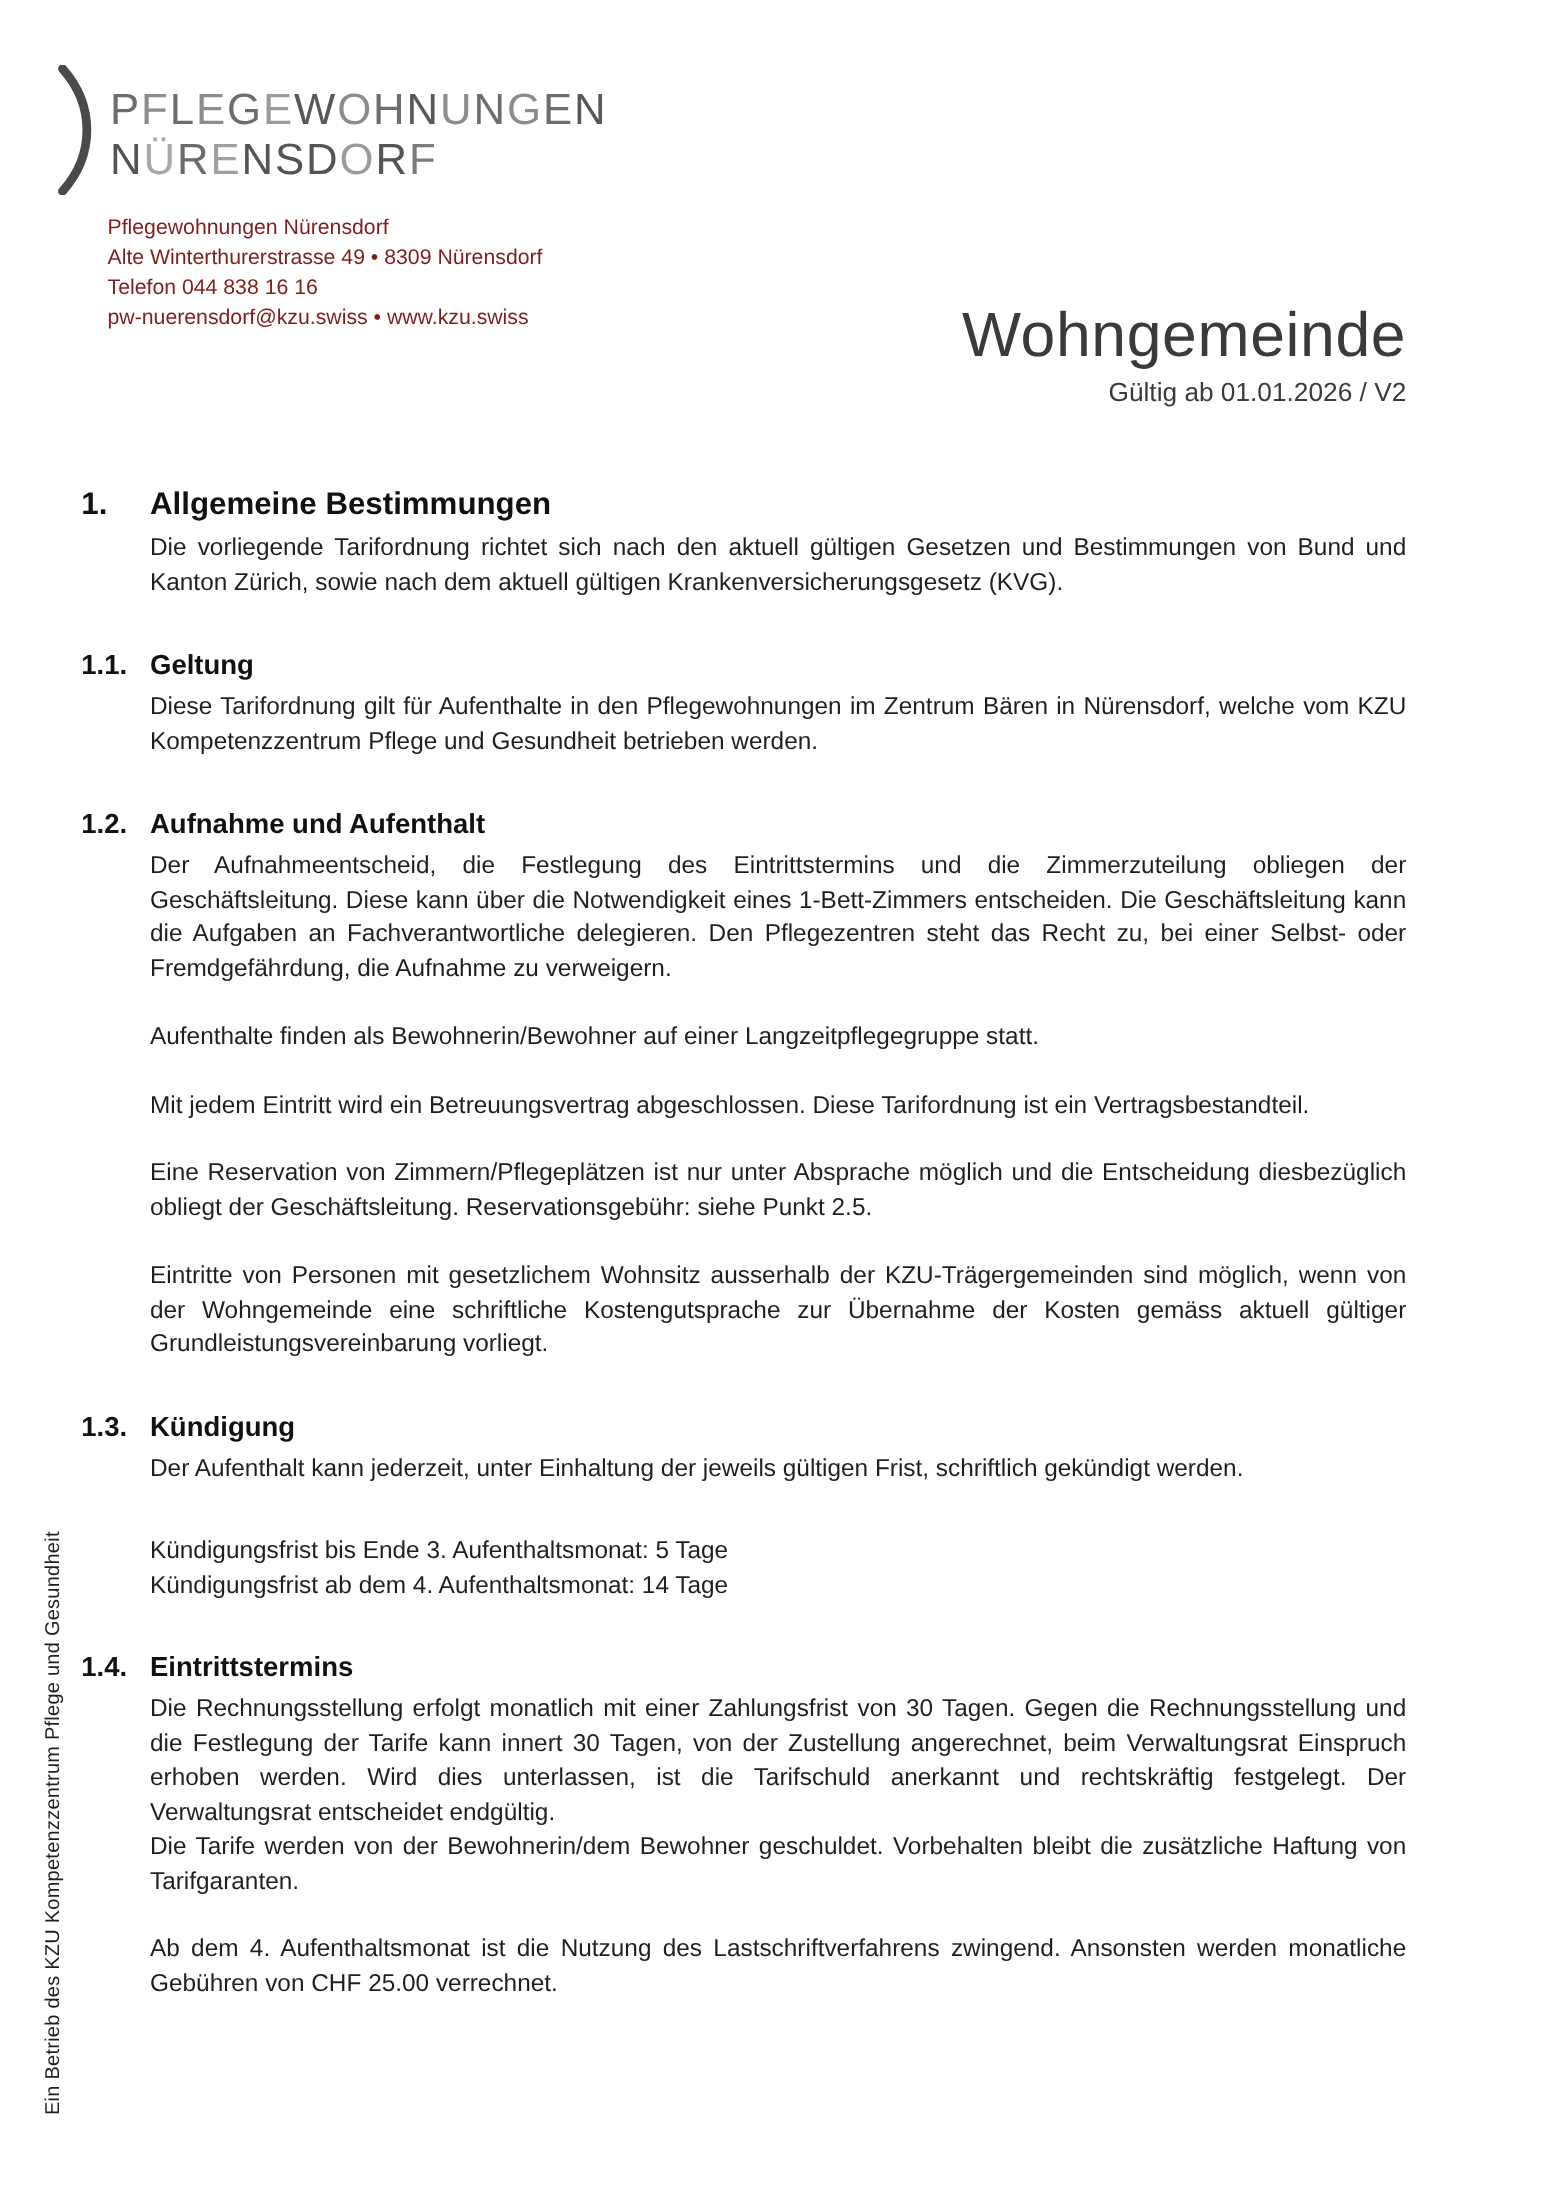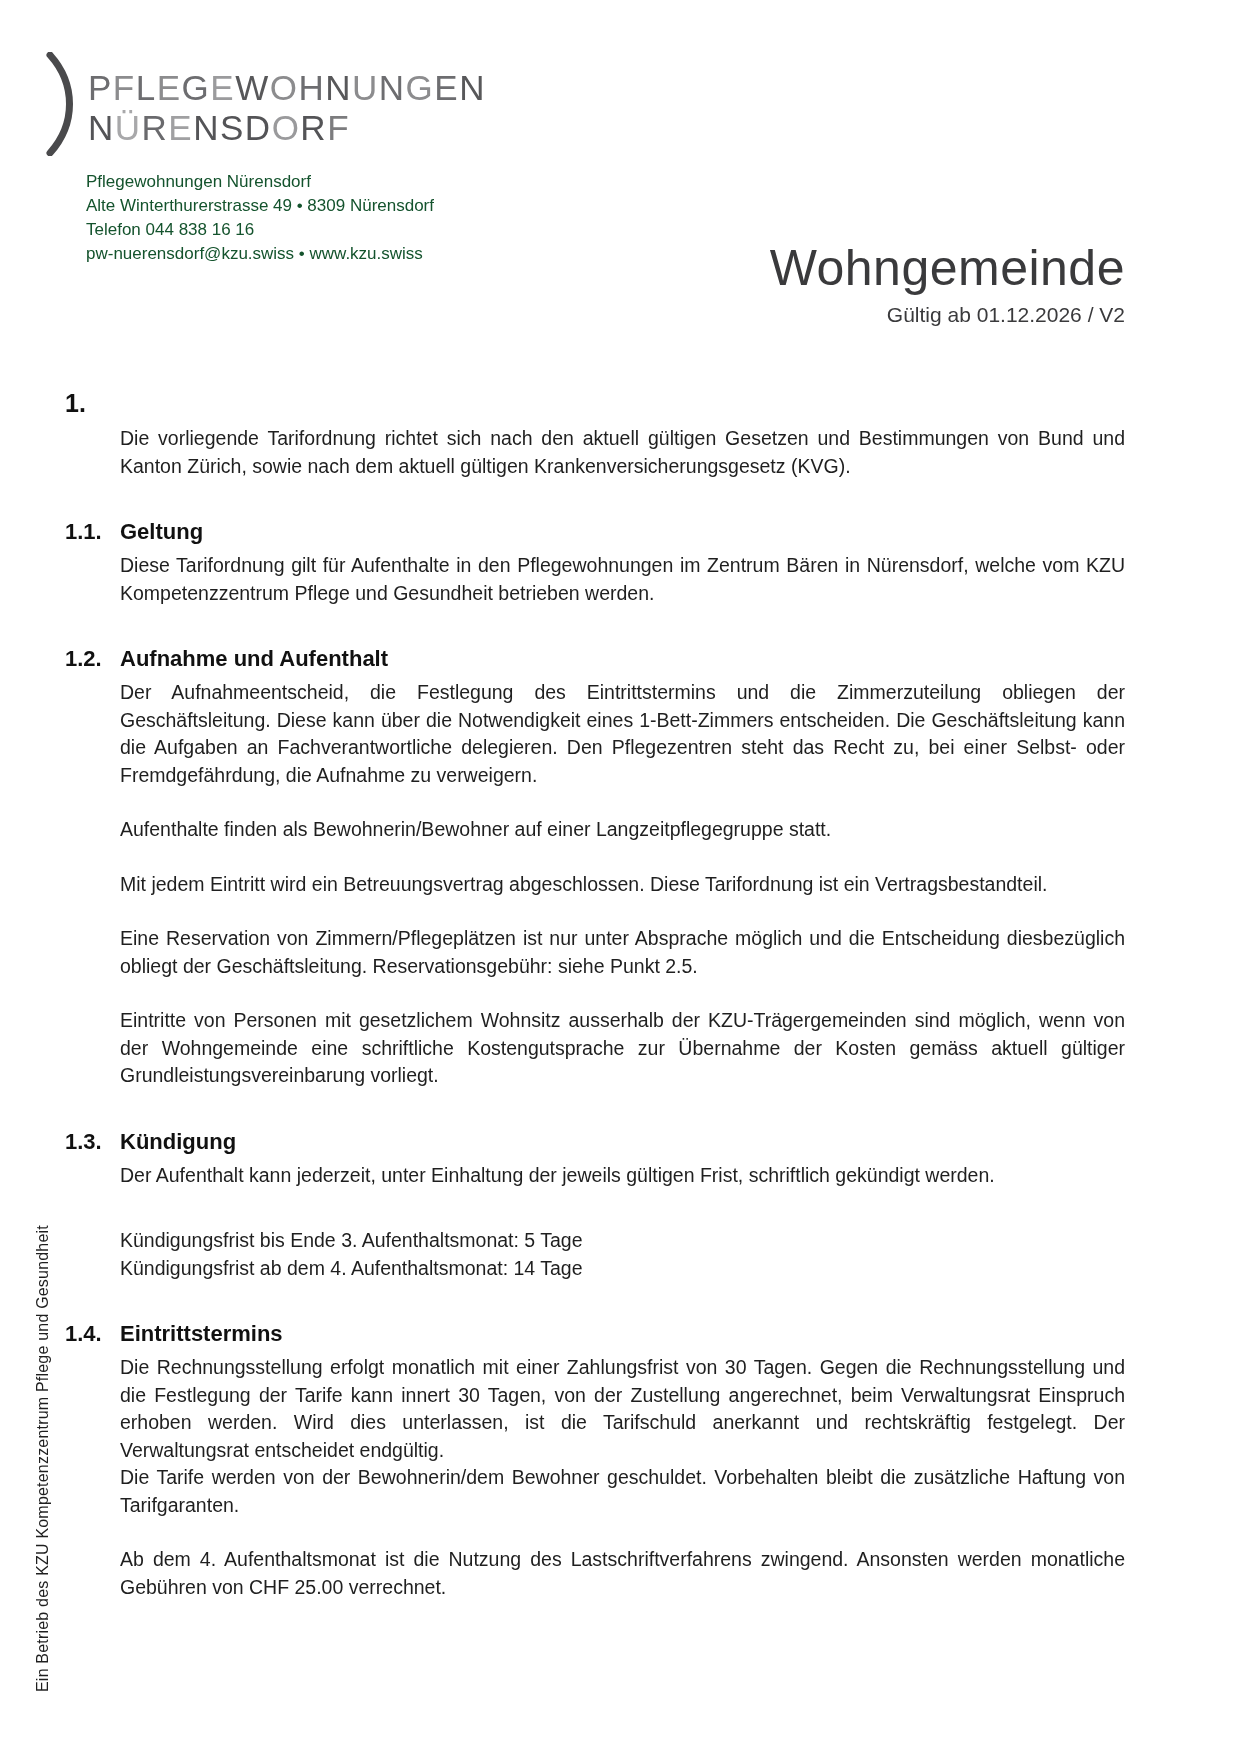--- a/index.html
+++ b/index.html
@@ -16,21 +16,21 @@
   
   .logo-block { position: absolute; left: 46px; top: 52px; }
   .logo-row { display: flex; align-items: flex-start; }
   .logo-arc { width: 34px; height: 104px; margin-right: 8px; }
   .logo-text { padding-top: 16px; }
   .logo-line { font-size: 35px; letter-spacing: 1.5px; line-height: 40px; font-weight: 400; white-space: nowrap; }
   .logo-line span { display: inline; }
 
   
   .address-block { position: absolute; left: 86px; top: 170px; }
-  .address-line { font-size: 17px; line-height: 24px; color: #14532d; white-space: nowrap; }
+  .address-line { font-size: 17px; line-height: 24px; color: #7f1d1d; white-space: nowrap; }
 
   
   .title-block { position: absolute; left: 120px; top: 240px; width: 1005px; text-align: right; }
   .doc-title { font-size: 50px; font-weight: 400; color: #3a3a3c; letter-spacing: 0.5px; line-height: 56px; }
   .doc-subtitle { font-size: 21px; color: #3a3a3c; margin-top: 6px; line-height: 26px; }
 
   
   .sections { position: absolute; left: 65px; top: 388px; width: 1060px; }
   .section { margin-top: 38px; }
   .section:first-child { margin-top: 0; }
@@ -76,27 +76,28 @@
 
   <div class="address-block" id="address-block">
       <div class="address-line">Pflegewohnungen Nürensdorf</div>
       <div class="address-line">Alte Winterthurerstrasse 49 • 8309 Nürensdorf</div>
       <div class="address-line">Telefon 044 838 16 16</div>
       <div class="address-line">pw-nuerensdorf@kzu.swiss • www.kzu.swiss</div>
     </div>
 
   <div class="title-block">
     <div class="doc-title">Wohngemeinde</div>
-    <div class="doc-subtitle">Gültig ab 01.12.2026 / V2</div>
+    <div class="doc-subtitle">Gültig ab 01.01.2026 / V2</div>
   </div>
 
   <div class="sections" id="sections">
       <div class="section level1">
         <div class="sec-head">
           <div class="sec-num">1.</div>
+          <div class="sec-title">Allgemeine Bestimmungen</div>
         </div>
         <div class="sec-body">
           <div class="para">Die vorliegende Tarifordnung richtet sich nach den aktuell gültigen Gesetzen und Bestimmungen von Bund und Kanton Zürich, sowie nach dem aktuell gültigen Krankenversicherungsgesetz (KVG).</div>
         </div>
       </div>
       <div class="section level2">
         <div class="sec-head">
           <div class="sec-num">1.1.</div>
           <div class="sec-title">Geltung</div>
         </div>

